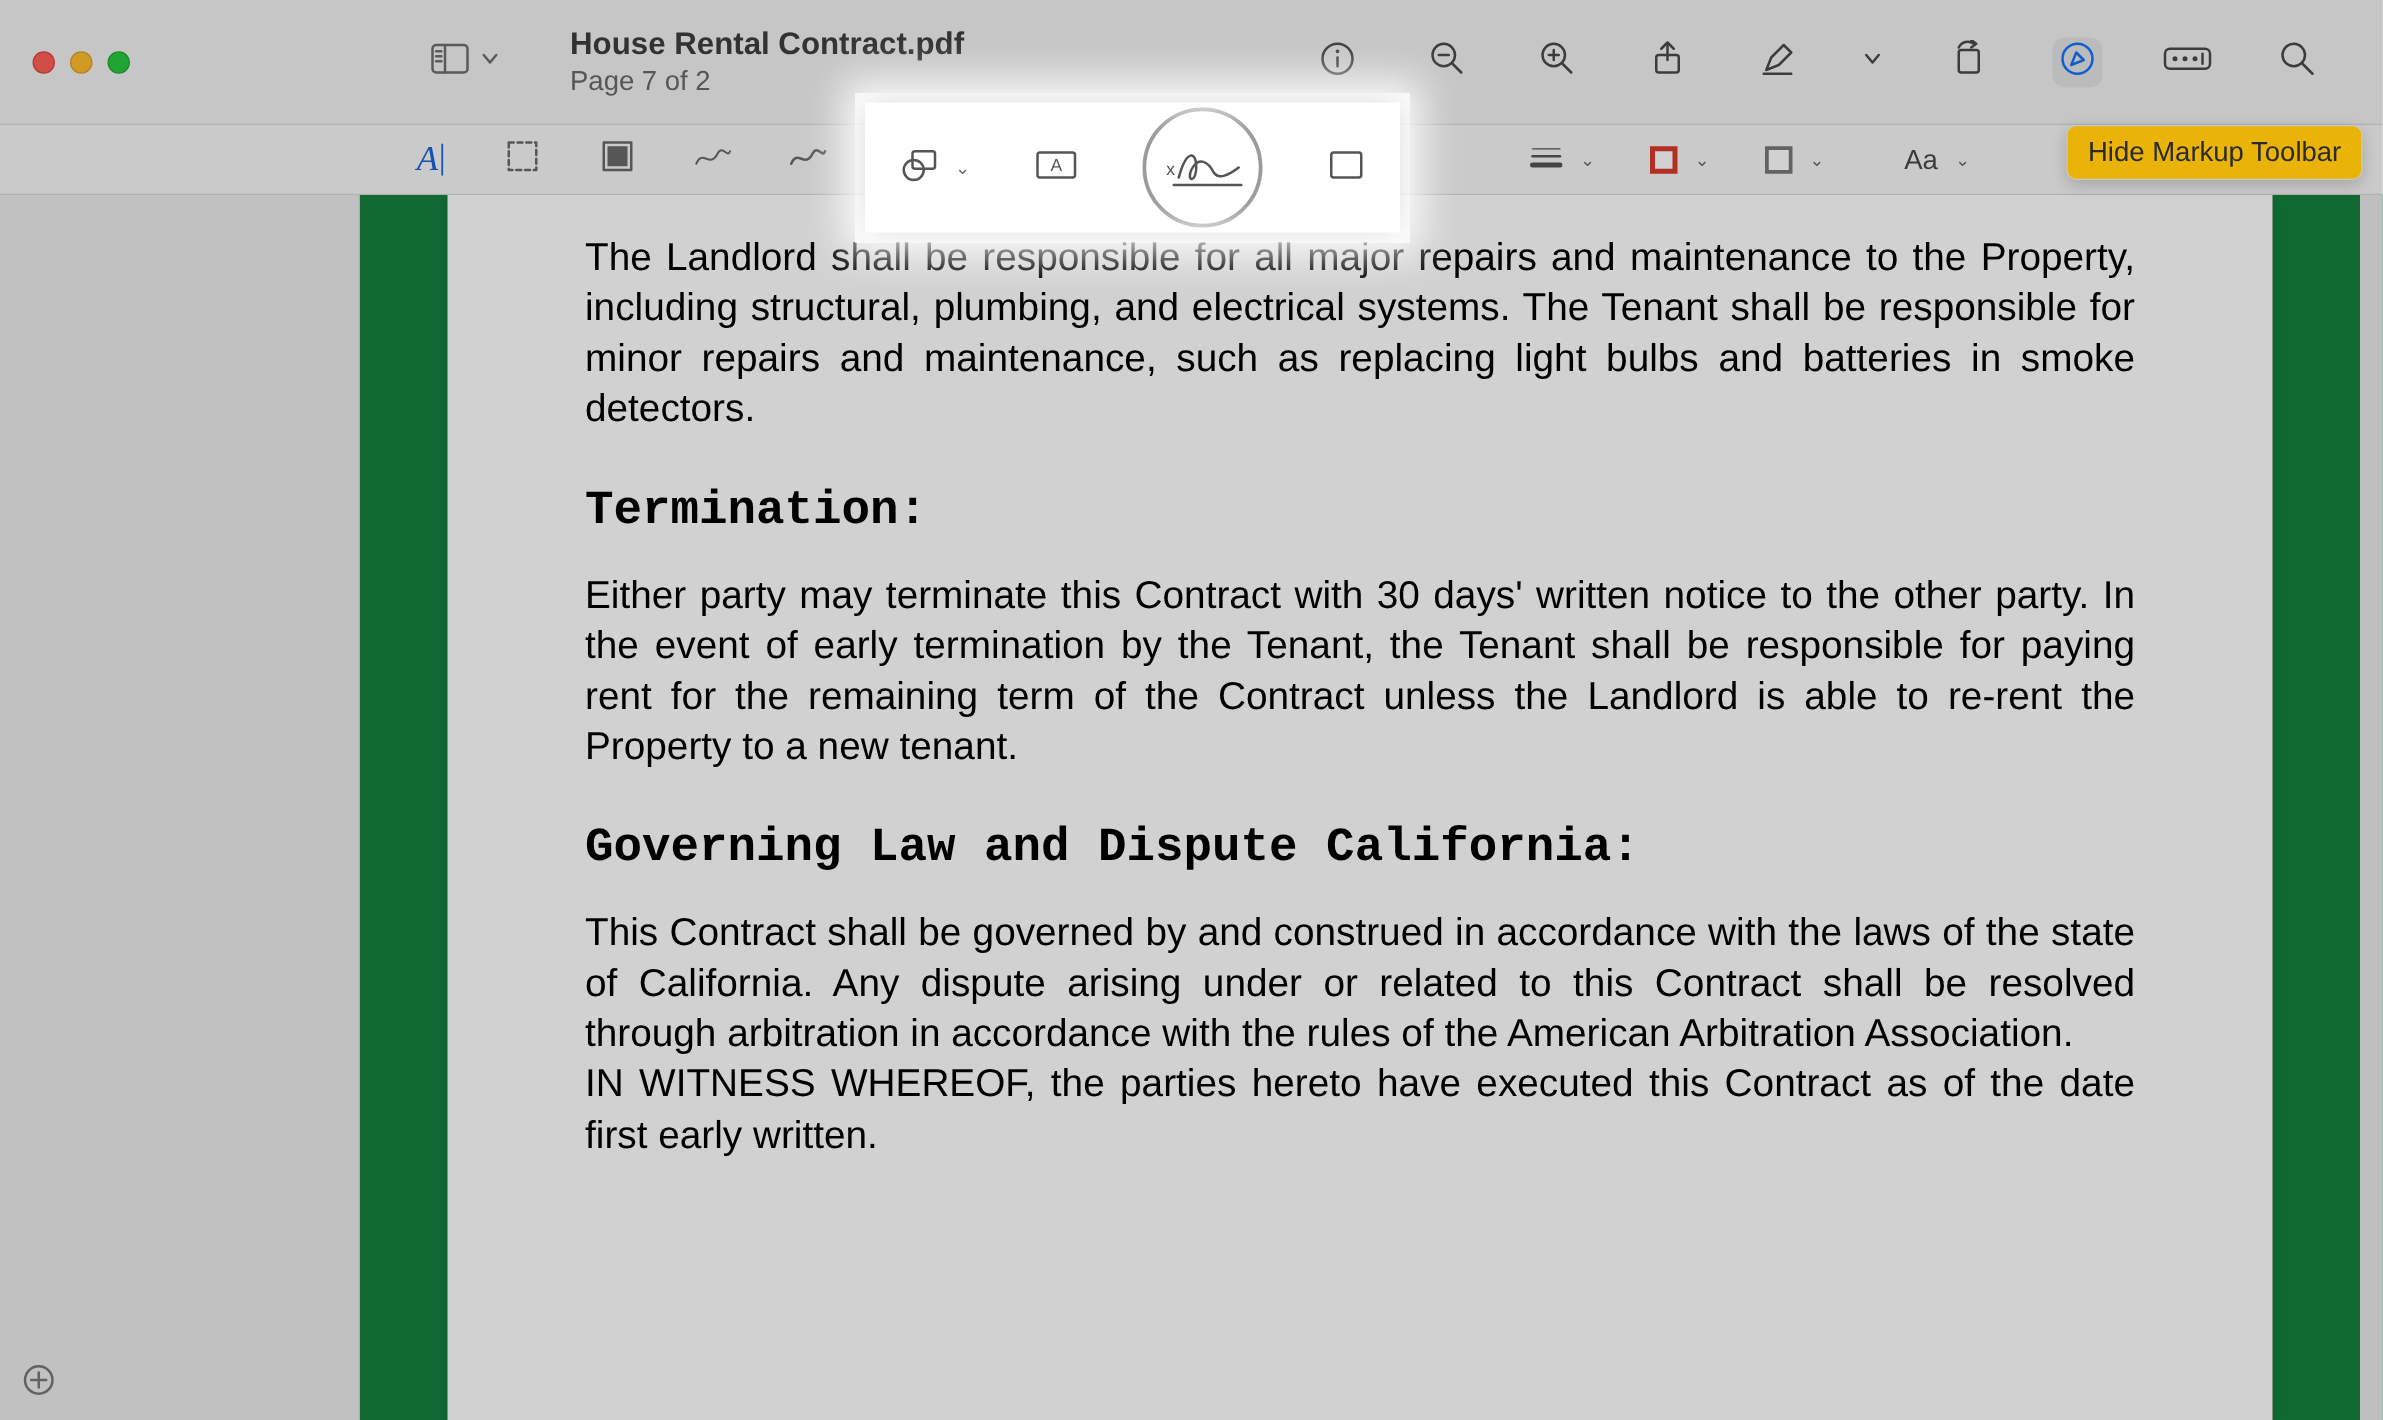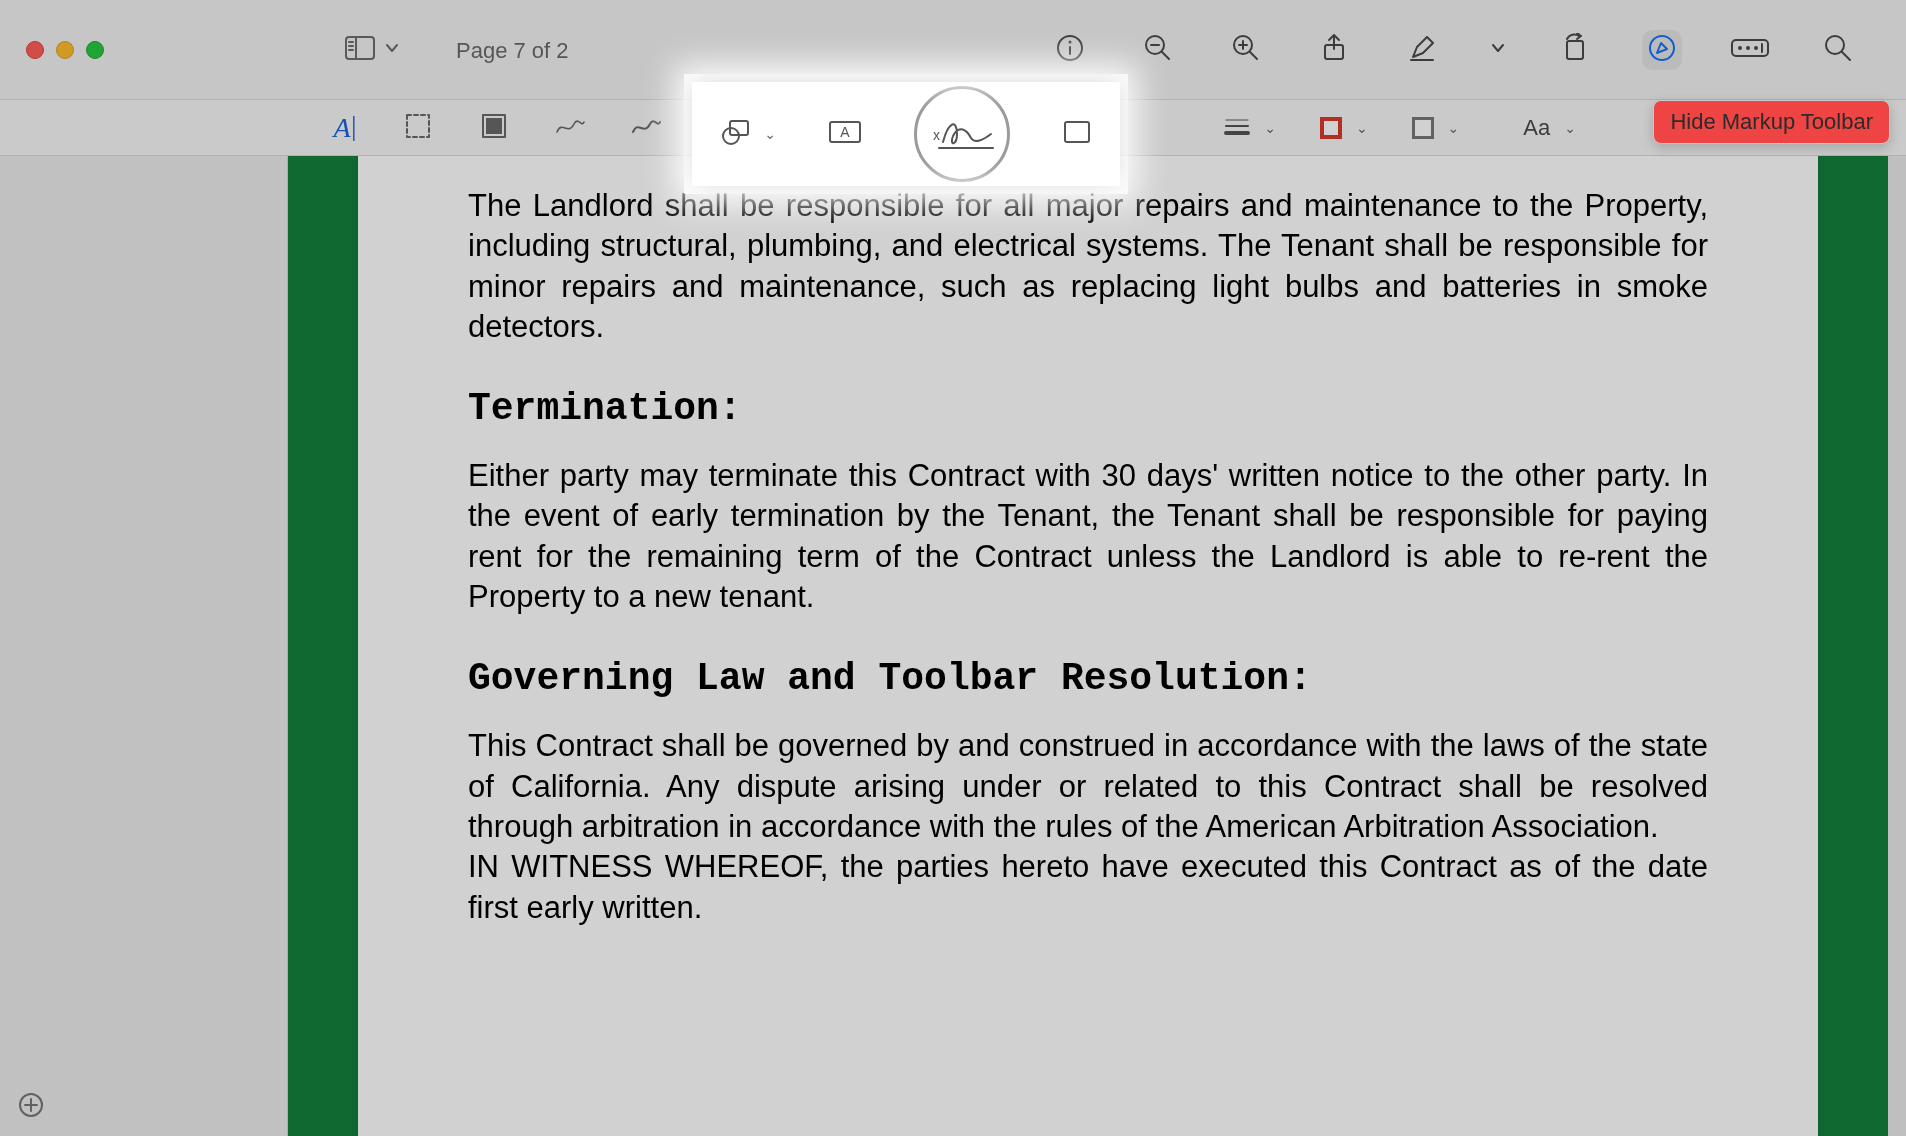--- a/index.html
+++ b/index.html
@@ -107,21 +107,21 @@
     display:flex;align-items:center;justify-content:center;position:relative;
   }
   .sign-circle svg{stroke:#555;}
   .spot-icon {display:flex;align-items:center; gap:8px;}
   .spot-icon svg{stroke:#555;}
   .shapes-icon{display:flex;align-items:center;gap:6px;}
 
   
   .tooltip{
     position:absolute; right:16px; top:100px;
-    background:#ef4444; border:1px solid #c9c9c9; border-radius:8px;
+    background:#eab308; border:1px solid #c9c9c9; border-radius:8px;
     padding:8px 16px; font-size:22px; color:#2b2b2b;
     box-shadow:0 4px 12px rgba(0,0,0,0.18);
     z-index:90;
   }
 
   
   .scrollbar{position:absolute;right:0;top:156px;bottom:0;width:18px;background:#eaeaea;z-index:6;}
 
   svg { fill:none; stroke-width:2; stroke-linecap:round; stroke-linejoin:round; }
   .thin svg{stroke-width:1.6;}
@@ -147,20 +147,21 @@
         </svg>
     </span>
     <span>
       <svg width="16" height="16">
           <polyline points="3,5 8,11 13,5"></polyline>
         </svg>
     </span>
   </div>
 
   <div class="title-stack">
+    <div class="doc-title">House Rental Contract.pdf</div>
     <div class="page-line">Page 7 of 2</div>
   </div>
 
   <div class="titlebar-right">
     <div class="iconbtn">
       <span><svg width="30" height="30">
             <circle cx="15" cy="15" r="12"></circle>
             <line x1="15" y1="14" x2="15" y2="21"></line>
             <circle cx="15" cy="9" r="0.5" fill="#4a4a4a"></circle>
           </svg></span>
@@ -290,21 +291,21 @@
           <line x1="7" y1="13" x2="19" y2="13"></line>
         </svg></span>
   </div>
 </div>
 
 <div class="docview">
   <div class="page">
     <p>The Landlord shall be responsible for all major repairs and maintenance to the Property, including structural, plumbing, and electrical systems. The Tenant shall be responsible for minor repairs and maintenance, such as replacing light bulbs and batteries in smoke detectors.</p>
     <h2>Termination:</h2>
     <p>Either party may terminate this Contract with 30 days' written notice to the other party. In the event of early termination by the Tenant, the Tenant shall be responsible for paying rent for the remaining term of the Contract unless the Landlord is able to re-rent the Property to a new tenant.</p>
-    <h2>Governing Law and Toolbar Resolution:</h2>
+    <h2>Governing Law and Dispute California:</h2>
     <p>This Contract shall be governed by and construed in accordance with the laws of the state of California. Any dispute arising under or related to this Contract shall be resolved through arbitration in accordance with the rules of the American Arbitration Association.</p>
     <p>IN WITNESS WHEREOF, the parties hereto have executed this Contract as of the date first early written.</p>
   </div>
 </div>
 
 <div class="scrollbar"></div>
 
 <div class="dim-overlay"></div>
 
 <div class="spotlight">

